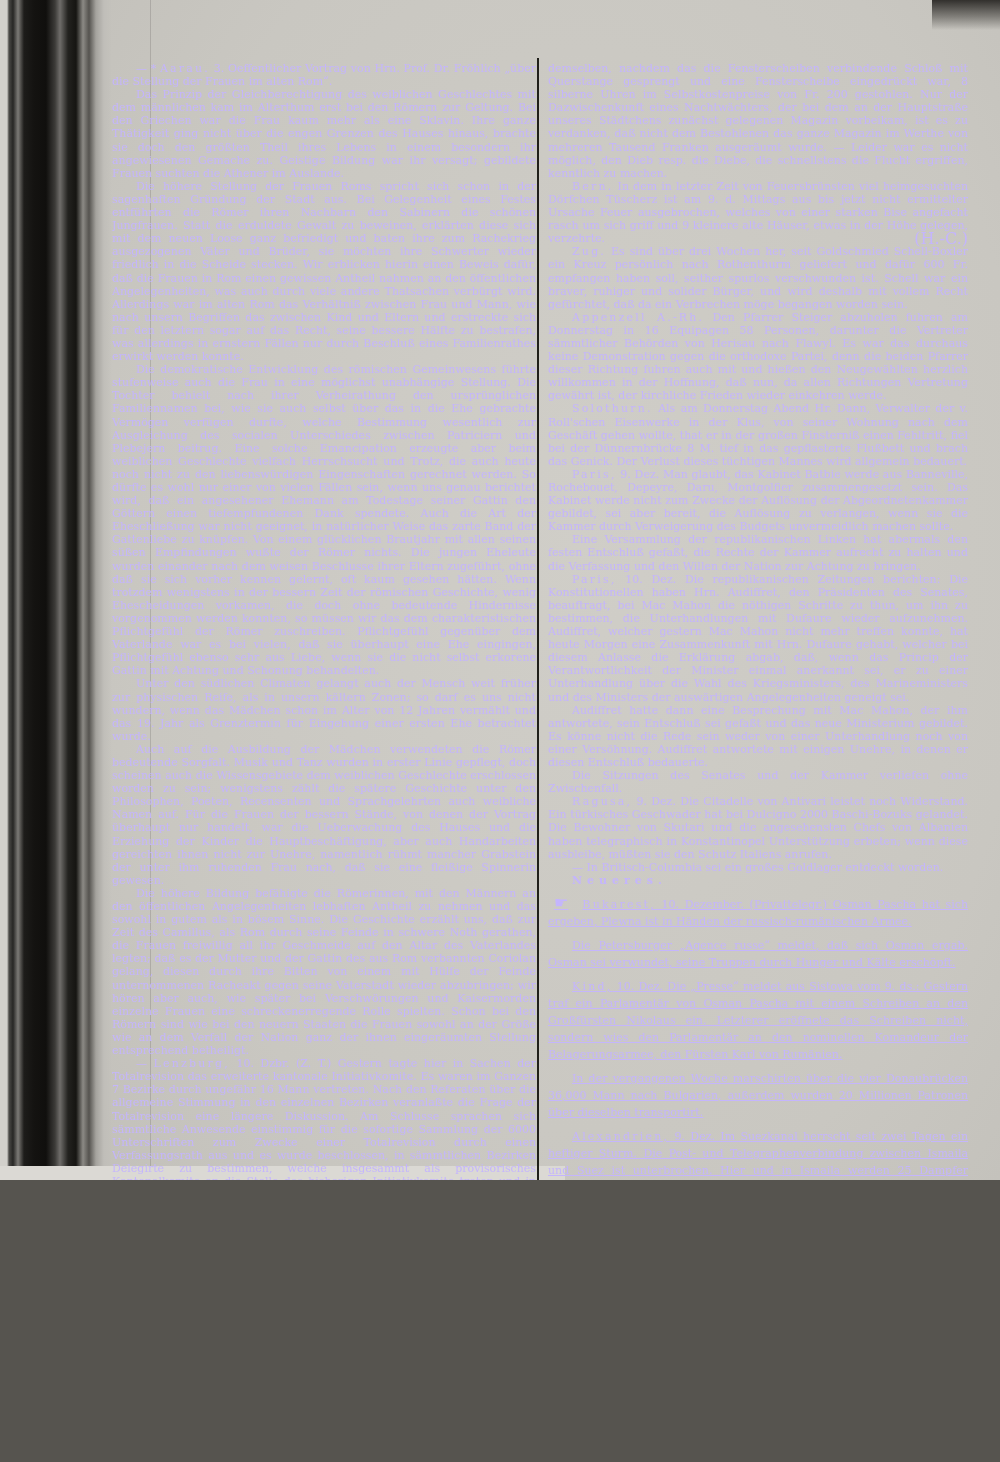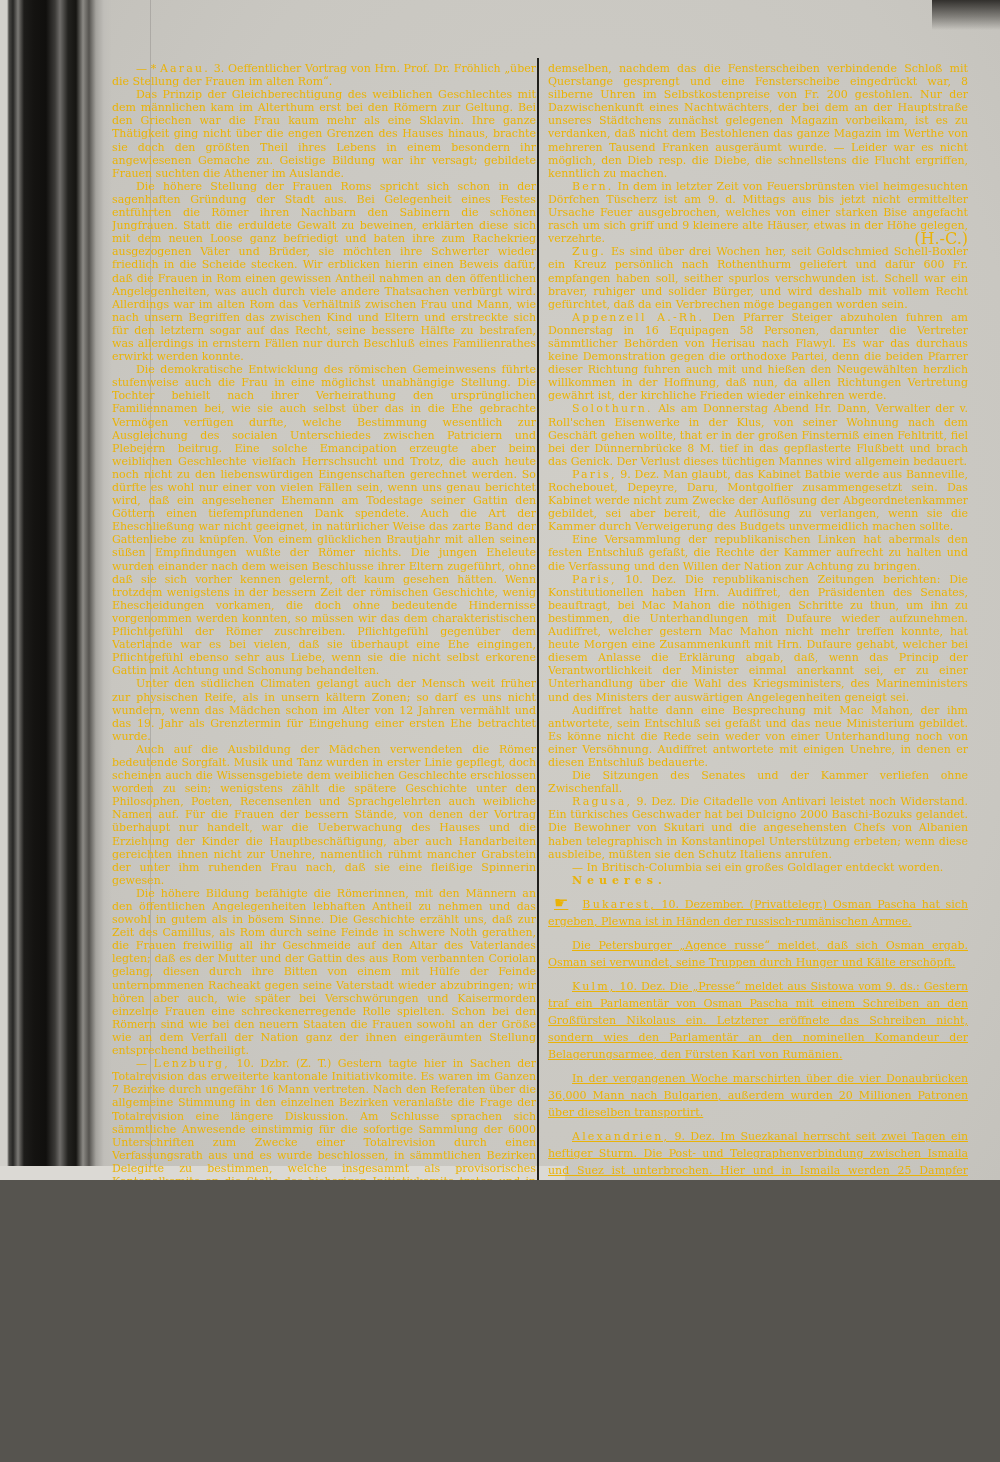--- a/index.html
+++ b/index.html
@@ -1,17 +1,17 @@
 <!DOCTYPE html>
 <html><head>
 <meta charset="utf-8">
 <style>
   html,body{margin:0;padding:0;background:#56544f;}
   .scene{position:relative;width:1000px;height:1180px;overflow:hidden;background:#56544f;
-         font-family:"DejaVu Serif",serif;color:#eab308;}
+         font-family:"DejaVu Serif",serif;color:#c4b5fd;}
   
   .paper{position:absolute;left:0;top:0;width:1000px;height:1424px;
          background:radial-gradient(ellipse at 58% 38%, #d0cec8 0%, #c9c7c1 55%, #bcbab4 100%);
          border-radius:0 0 46px 10px / 0 0 16px 8px;}
   
   .spine{position:absolute;left:0;top:0;width:112px;height:1448px;
          background:linear-gradient(90deg,
            #d2d0cb 0px,#d2d0cb 7px,#4a4946 9px,#272624 13px,#7c7a76 18px,#1d1c1a 24px,
            #141311 34px,#100f0d 46px,#3c3b38 55px,#6f6d6a 60px,#23221f 68px,#161512 76px,
            #8c8a85 83px,#55534f 89px,#a5a39e 96px,#c0beb9 104px,rgba(200,198,192,0) 112px);}
@@ -81,21 +81,21 @@
     <p>Audiffret hatte dann eine Besprechung mit Mac Mahon, der ihm antwortete, sein Entschluß sei gefaßt und das neue Ministerium gebildet. Es könne nicht die Rede sein weder von einer Unterhandlung noch von einer Versöhnung. Audiffret antwortete mit einigen Unehre, in denen er diesen Entschluß bedauerte.</p>
     <p>Die Sitzungen des Senates und der Kammer verliefen ohne Zwischenfall.</p>
     <p><span class="sperr">Ragusa,</span><span> 9. Dez. Die Citadelle von Antivari leistet noch Widerstand. Ein türkisches Geschwader hat bei Dulcigno 2000 Baschi-Bozuks gelandet. Die Bewohner von Skutari und die angesehensten Chefs von Albanien haben telegraphisch in Konstantinopel Unterstützung erbeten; wenn diese ausbleibe, müßten sie den Schutz Italiens anrufen.</span></p>
     <p>— In Britisch-Columbia sei ein großes Goldlager entdeckt worden.</p>
 
     <p class="h-neueres">Neueres.</p>
 
     <div class="tele">
       <p class="first"><span class="manicule">☛</span><span class="sperr">Bukarest,</span><span> 10. Dezember. (Privattelegr.) Osman Pascha hat sich ergeben, Plewna ist in Händen der russisch-rumänischen Armee.</span></p>
       <p>Die Petersburger „Agence russe“ meldet, daß sich Osman ergab. Osman sei verwundet, seine Truppen durch Hunger und Kälte erschöpft.</p>
-      <p><span class="sperr">Kulm,</span><span> 10. Dez. Die „Presse“ meldet aus Sistowa vom 9. ds.: Gestern traf ein Parlamentär von Osman Pascha mit einem Schreiben an den Großfürsten Nikolaus ein. Letzterer eröffnete das Schreiben nicht, sondern wies den Parlamentär an den nominellen Komandeur der Belagerungsarmee, den Fürsten Karl von Rumänien.</span></p>
+      <p><span class="sperr">Kind,</span><span> 10. Dez. Die „Presse“ meldet aus Sistowa vom 9. ds.: Gestern traf ein Parlamentär von Osman Pascha mit einem Schreiben an den Großfürsten Nikolaus ein. Letzterer eröffnete das Schreiben nicht, sondern wies den Parlamentär an den nominellen Komandeur der Belagerungsarmee, den Fürsten Karl von Rumänien.</span></p>
       <p>In der vergangenen Woche marschirten über die vier Donaubrücken 36,000 Mann nach Bulgarien, außerdem wurden 20 Millionen Patronen über dieselben transportirt.</p>
       <p><span class="sperr">Alexandrien,</span><span> 9. Dez. Im Suezkanal herrscht seit zwei Tagen ein heftiger Sturm. Die Post- und Telegraphenverbindung zwischen Ismaila und Suez ist unterbrochen. Hier und in Ismaila werden 25 Dampfer zurückgehalten. Im Kanal fand ein Zusammenstoß zwischen den Dampfern „Historion“ und „Chimborasso“ statt.</span></p>
     </div>
 
     <p class="h-observatory"><span class="sperr">Pariser Verweigerung</span><span> vom 10. Dezember.</span></p>
     <div class="small-report">
       <p>Starkes Steigen des Barometers in Frankreich, besonders in der Gegend von Rochefort, 11 Mm. In Valentia Steigen seit gestern Abend um 2 Mm. Schwacher Wind, schönes Meer.</p>
     </div>
   </div>
 </div>

